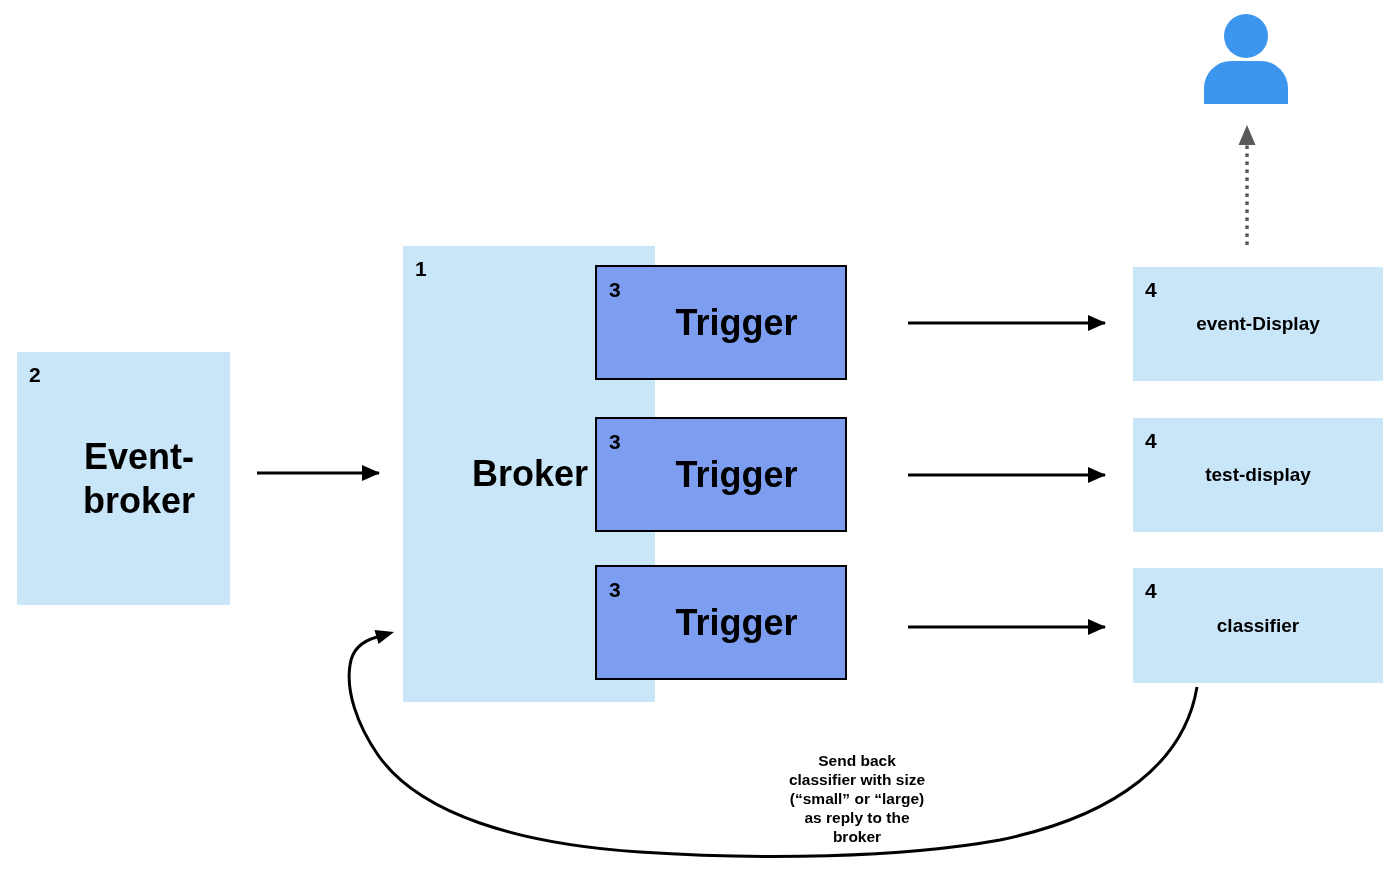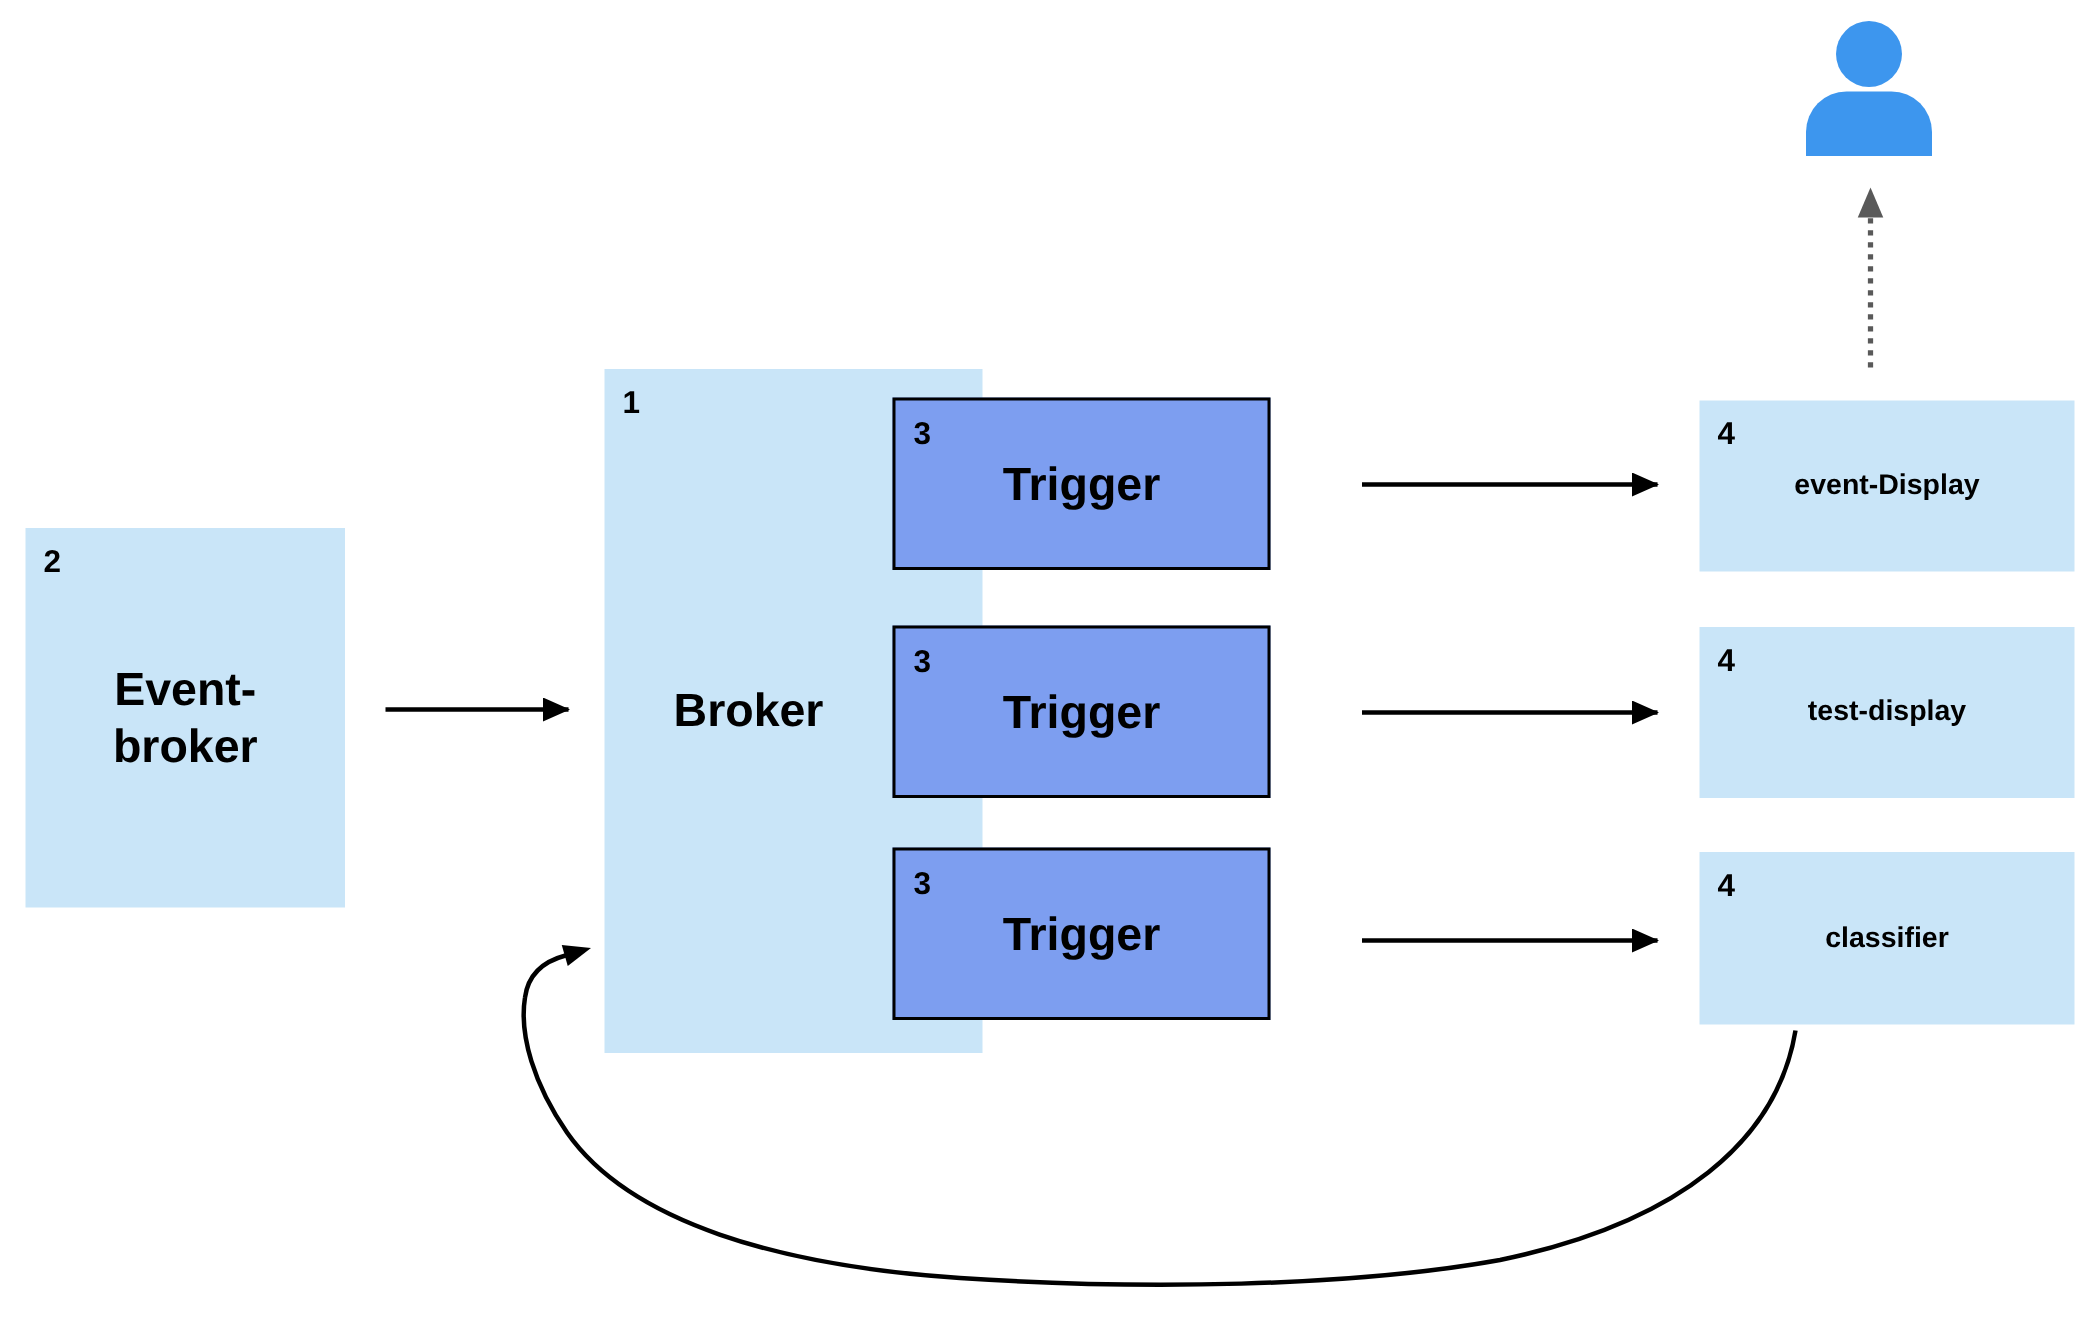--- a/index.html
+++ b/index.html
@@ -24,21 +24,21 @@
   .label-wrap {
     position: absolute;
     inset: 0;
     display: flex;
     align-items: center;
     justify-content: center;
     text-align: center;
     color: #000000;
     font-weight: 700;
   }
-  .label-big { font-size: 31px; line-height: 1.22; }
+  .label-big { font-size: 36px; line-height: 1.22; padding-left: 31px; }
   .label-small { font-size: 19px; }
   
   #broker .label-wrap { left: 0; width: 192px; }
   #arrow-layer {
     position: absolute;
     left: 0; top: 0;
     width: 1400px; height: 896px;
     pointer-events: none;
   }
   #annotation {
@@ -129,14 +129,21 @@
       <path d="M 1197 687
                C 1185 760, 1120 815, 1000 840
                C 900 858, 760 860, 640 852
                C 520 844, 420 815, 378 755
                C 356 723, 346 690, 350 665
                C 352 650, 362 641, 377 637" fill="none" stroke="#000000" stroke-width="3"></path>
       <polygon points="394,632 378.5,644 374.5,630" fill="#000000"></polygon>
     </g>
   </svg>
 
+  <div id="annotation">
+    <span>Send back</span>
+    <span>classifier with size</span>
+    <span>(“small” or “large)</span>
+    <span>as reply to the</span>
+    <span>broker</span>
+  </div>
 
 </div>
 
 </body></html>

